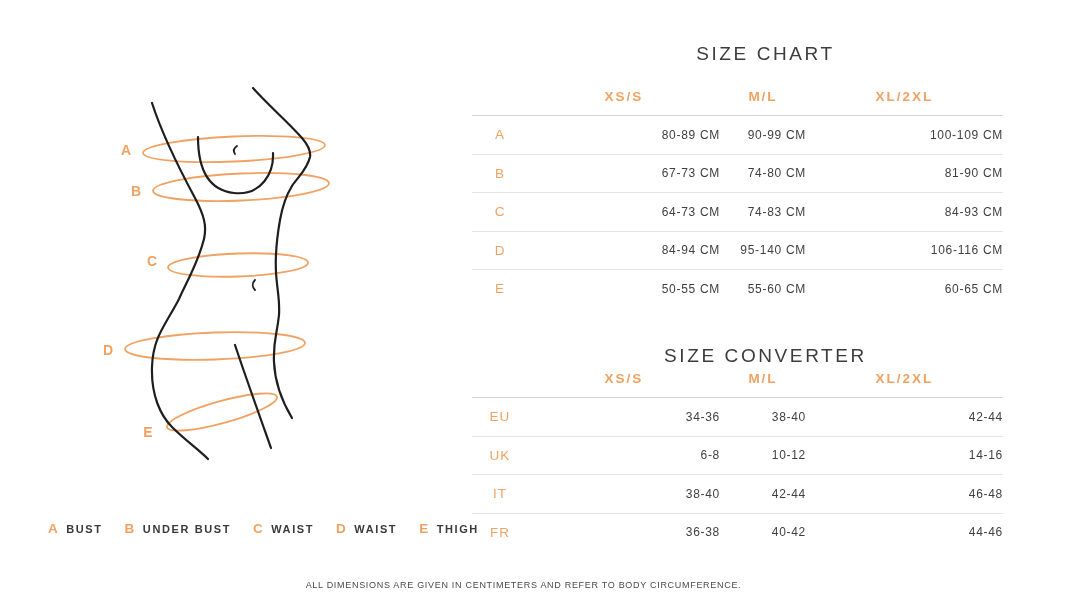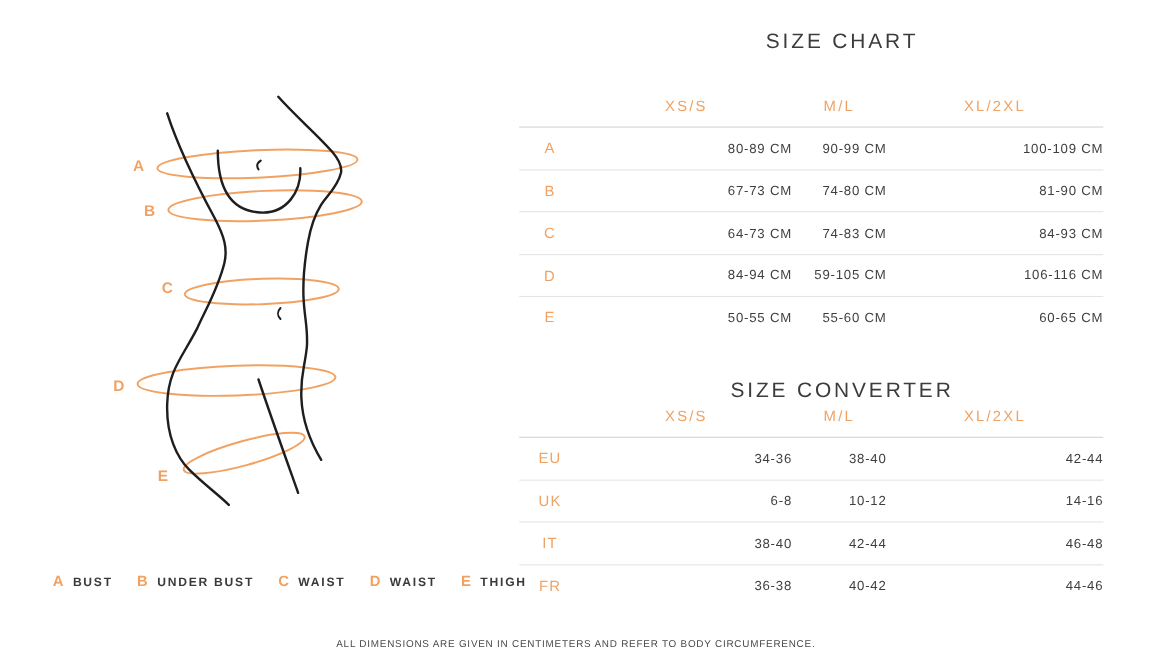--- a/index.html
+++ b/index.html
@@ -5,37 +5,37 @@
   html,body { margin:0; padding:0; background:#ffffff; }
   .stage {
     position:relative; width:1067px; height:608px; background:#ffffff;
     font-family:"Liberation Sans", sans-serif; overflow:hidden;
   }
   .section-title {
     position:absolute; left:528px; width:475px; text-align:center;
     font-size:19px; line-height:21px; letter-spacing:2.6px;
     color:#3c3c3b; font-weight:400; white-space:nowrap;
   }
-  #size-chart-title { top:28px; }
+  #size-chart-title { top:43px; }
   #size-converter-title { top:345px; }
 
   .sizing-table { position:absolute; left:472px; width:531px; }
   #size-chart-table { top:78px; }
   #size-converter-table { top:360px; }
 
   .trow {
     display:grid; grid-template-columns:56px 192px 86px 197px;
     align-items:center; height:37.5px; border-bottom:1px solid #e4e4e4;
   }
   .trow.thead { height:37px; border-bottom-color:#d4d4d4; }
   .trow:last-child { border-bottom:none; }
 
   .chead {
     text-align:center; color:#f1a262; font-size:13.5px;
-    letter-spacing:2px; font-weight:400;
+    letter-spacing:2px; font-weight:700;
   }
   .rlabel {
     text-align:center; color:#f1a262; font-size:13.5px;
     letter-spacing:1px; font-weight:400;
   }
   .cval {
     text-align:right; color:#3f3f3f; font-size:12px; letter-spacing:0.7px;
   }
 
   .figure-wrap { position:absolute; left:40px; top:10px; width:400px; height:500px; }
@@ -137,21 +137,21 @@
     </div>
     <div class="trow">
       <div class="rlabel">C</div>
       <div class="cval">64-73 CM</div>
       <div class="cval">74-83 CM</div>
       <div class="cval">84-93 CM</div>
     </div>
     <div class="trow">
       <div class="rlabel">D</div>
       <div class="cval">84-94 CM</div>
-      <div class="cval">59-105 CM</div>
+      <div class="cval">95-140 CM</div>
       <div class="cval">106-116 CM</div>
     </div>
     <div class="trow">
       <div class="rlabel">E</div>
       <div class="cval">50-55 CM</div>
       <div class="cval">55-60 CM</div>
       <div class="cval">60-65 CM</div>
     </div>
   </div>
 

